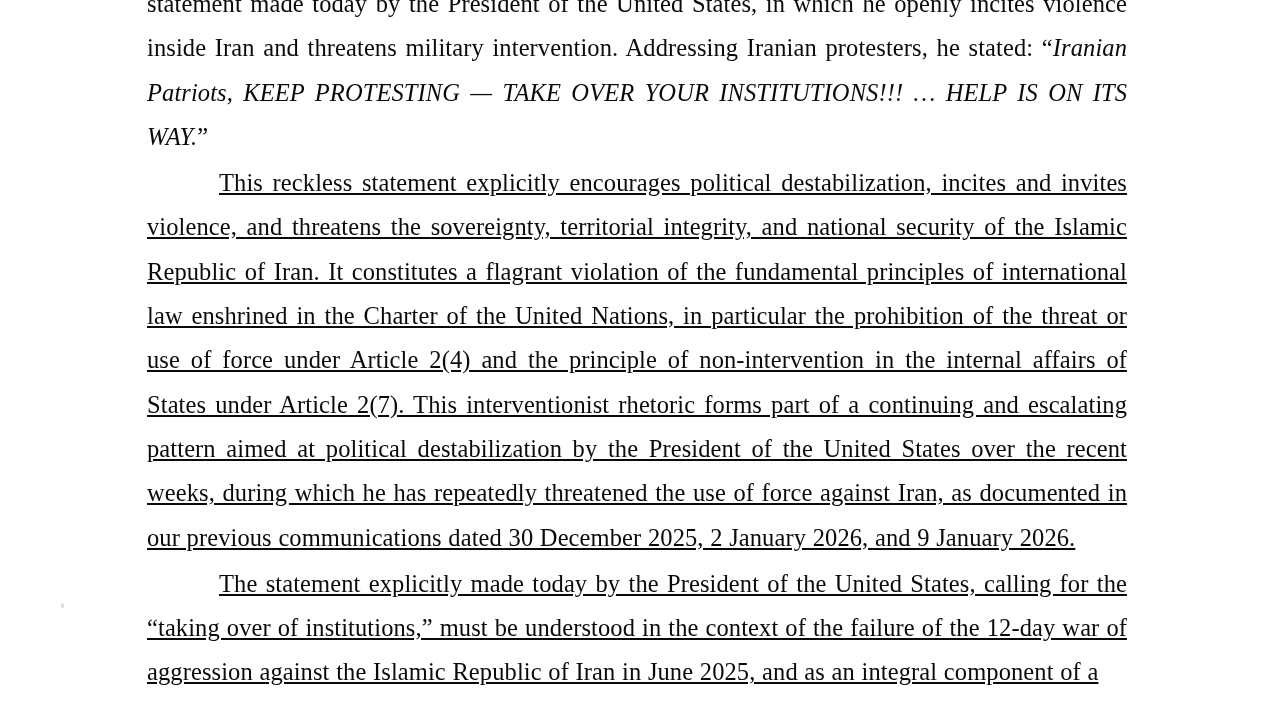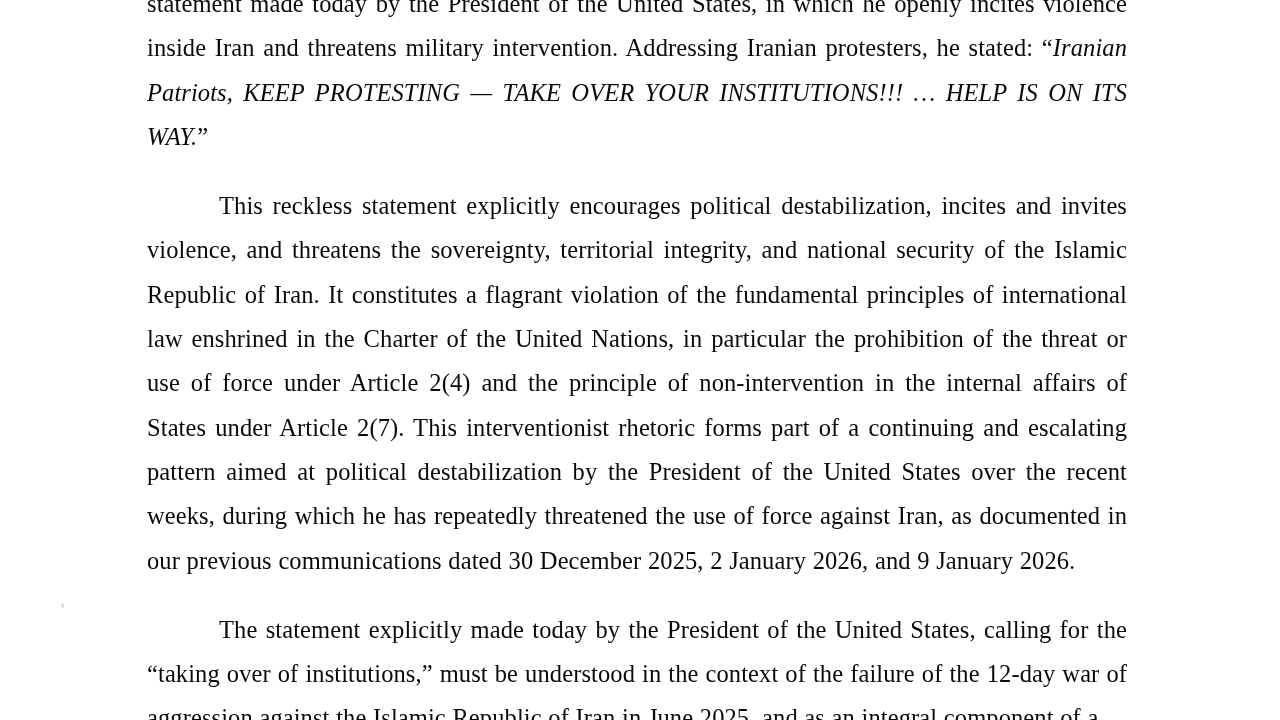--- a/index.html
+++ b/index.html
@@ -35,21 +35,22 @@
     letter-spacing: 0.1px;
     word-spacing: 0.4px;
   }
   p.para-continued {
     text-indent: 0;
   }
   p.para-new {
     text-indent: 72px;
   }
   p + p {
-    margin-top: 25px;
+    margin-top: 2px;
+    text-decoration: underline;
   }
   .quote-caps {
     font-style: italic;
   }
   
   .scan-speck {
     position: absolute;
     background: #cfcfcf;
     border-radius: 50%;
   }

